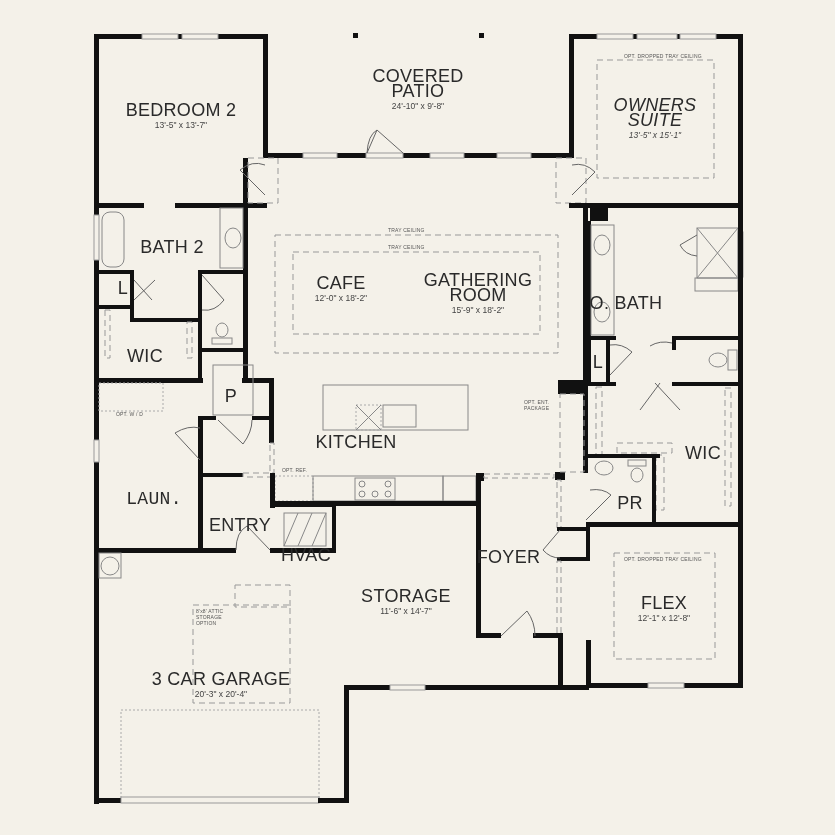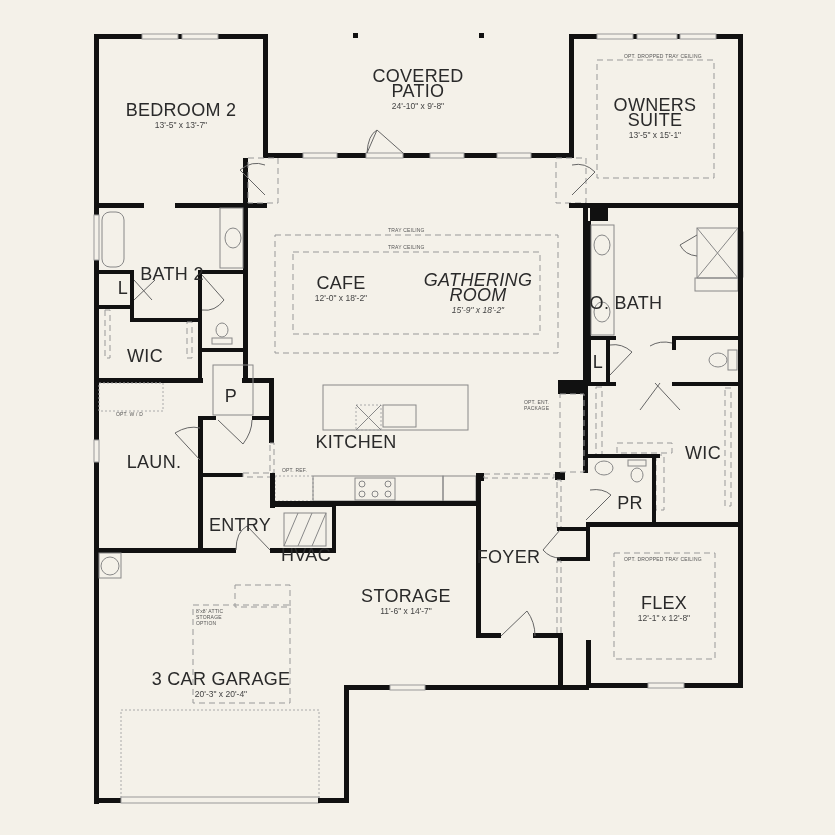--- a/index.html
+++ b/index.html
@@ -8,21 +8,21 @@
   .wall { fill: #111; }
   .win { fill: #f4f1e9; stroke: #999; stroke-width: 1; }
   .dash { fill: none; stroke: #999; stroke-width: 1; stroke-dasharray: 6 4; }
   .dot { fill: none; stroke: #aaa; stroke-width: 1; stroke-dasharray: 2 2; }
   .thin { fill: none; stroke: #888; stroke-width: 1; }
   .door { fill: none; stroke: #666; stroke-width: 1; }
   .label { position: absolute; text-align: center; color: #2a2a2a; white-space: nowrap; transform: translateX(-50%); }
   .room-name { font-size: 18px; letter-spacing: 0.3px; line-height: 15px; }
   .room-dim { font-size: 8.5px; color: #444; line-height: 11px; margin-top: 2px; }
   .note { position: absolute; font-size: 5px; color: #555; white-space: nowrap; letter-spacing: 0.2px; line-height: 6px; }
-  .small { font-size: 12px; margin-top: 27px; }
+  .small { font-size: 12px; }
 </style>
 </head>
 <body>
 
 <svg width="835" height="835" viewBox="0 0 835 835">
 
   <rect class="wall" x="94" y="34" width="5" height="770"></rect>
   <rect class="wall" x="94" y="34" width="173" height="5"></rect>
   <rect class="wall" x="263" y="34" width="5" height="124"></rect>
 
@@ -205,21 +205,21 @@
   <div class="room-dim">13'-5" x 13'-7"</div>
 </div>
 
 <div class="label" style="left:418px; top:69px;">
   <div class="room-name">COVERED</div>
   <div class="room-name">PATIO</div>
   <div class="room-dim">24'-10" x 9'-8"</div>
 </div>
 
 <div class="note" style="left:624px; top:53px;">OPT. DROPPED TRAY CEILING</div>
-<div class="label" style="left:655px; top:98px;">
+<div class="label" style="left:655px; top:98px;font-style:italic;">
   <div class="room-name">OWNERS</div>
   <div class="room-name">SUITE</div>
   <div class="room-dim">13'-5" x 15'-1"</div>
 </div>
 
 <div class="label small" style="left:172px; top:240px;">
   <div class="room-name">BATH 2</div>
 </div>
 <div class="label" style="left:123px; top:281px;">
   <div class="room-name">L</div>
@@ -231,21 +231,21 @@
   <div class="room-name">P</div>
 </div>
 
 <div class="note" style="left:388px; top:227px;">TRAY CEILING</div>
 <div class="note" style="left:388px; top:244px;">TRAY CEILING</div>
 
 <div class="label" style="left:341px; top:276px;">
   <div class="room-name">CAFE</div>
   <div class="room-dim">12'-0" x 18'-2"</div>
 </div>
-<div class="label" style="left:478px; top:273px;font-style:italic;">
+<div class="label" style="left:478px; top:273px;">
   <div class="room-name">GATHERING</div>
   <div class="room-name">ROOM</div>
   <div class="room-dim">15'-9" x 18'-2"</div>
 </div>
 
 <div class="label" style="left:356px; top:435px;">
   <div class="room-name">KITCHEN</div>
 </div>
 <div class="note" style="left:524px; top:399px;">
   <div>OPT. ENT.</div>
@@ -260,21 +260,21 @@
   <div class="room-name">L</div>
 </div>
 <div class="label" style="left:703px; top:446px;">
   <div class="room-name">WIC</div>
 </div>
 <div class="label" style="left:630px; top:496px;">
   <div class="room-name">PR</div>
 </div>
 
 <div class="note" style="left:116px; top:411px;">OPT. W / D</div>
-<div class="label" style="left:154px; top:455px;">
+<div class="label" style="left:154px; top:492px;font-family:Liberation Mono, monospace;">
   <div class="room-name">LAUN.</div>
 </div>
 <div class="label" style="left:240px; top:508px;margin-top:10px;">
   <div class="room-name">ENTRY</div>
 </div>
 <div class="label" style="left:306px; top:520px;margin-top:28px;">
   <div class="room-name">HVAC</div>
 </div>
 
 <div class="label" style="left:504px; top:550px;padding-left:9px;">

